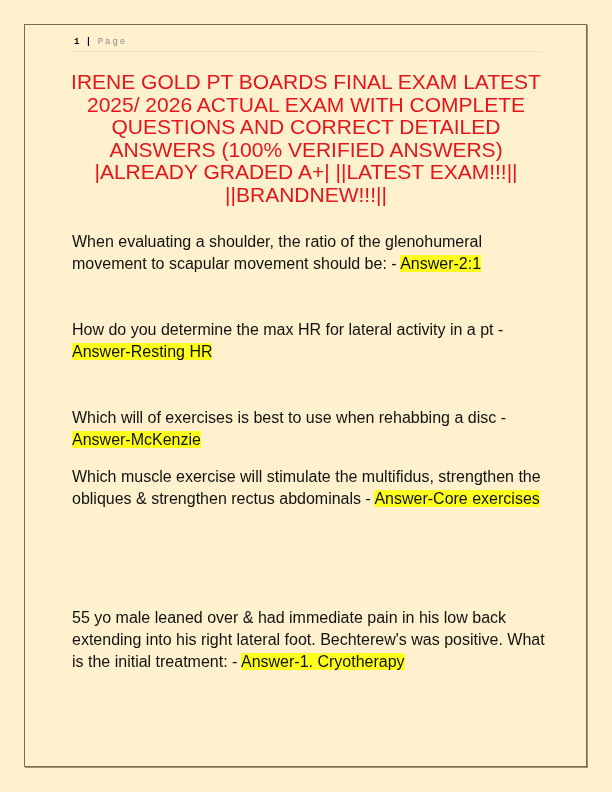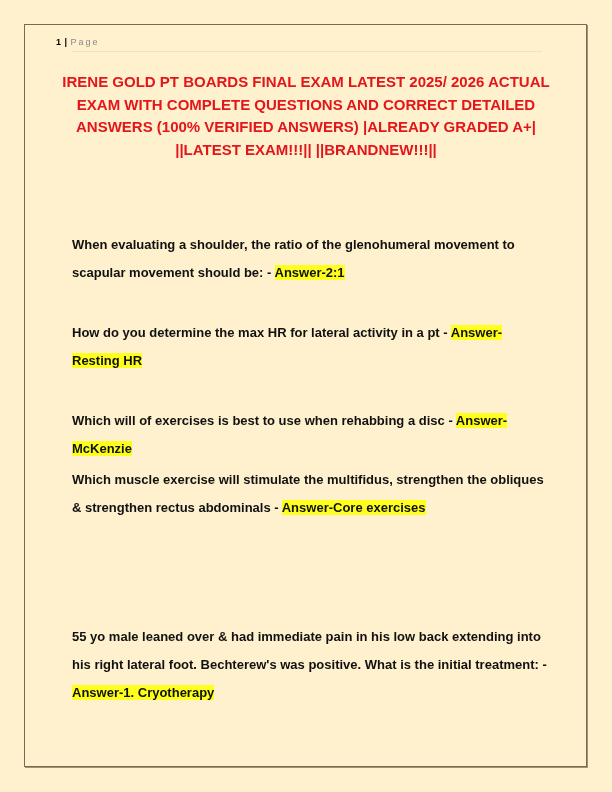--- a/index.html
+++ b/index.html
@@ -13,54 +13,53 @@
   .page-border {
     position: absolute;
     left: 24px; top: 24px;
     width: 563px; height: 743px;
     border: 1px solid #7a6a4f;
     box-shadow: 1px 1px 0 #a39274;
     box-sizing: border-box;
   }
   .header {
     position: absolute;
-    left: 56px; top: 36px;
+    left: 74px; top: 36px;
     width: 470px;
-    font-family: Liberation Sans, sans-serif;
+    font-family: Liberation Mono, monospace;
     font-size: 9px;
     line-height: 12px;
     color: #000;
   }
   .header .num { font-weight: bold; }
   .header .bar { font-weight: bold; margin: 0 1px; }
   .header .pg { color: #8a8a8a; letter-spacing: 2px; }
   .header-rule {
     position: absolute;
     left: 72px; top: 51px;
     width: 470px; height: 1px;
     background: #ece2c6;
   }
   .title {
     position: absolute;
     left: 60px; top: 71px;
     width: 492px;
     text-align: center;
     color: #E3161B;
-    font-weight: bold;
-    font-size: 15px;
+    font-weight: normal;
+    font-size: 21px;
     line-height: 22.5px;
   }
   .qa {
     position: absolute;
     left: 72px;
     width: 475px;
-    font-size: 13px;
-    line-height: 28px;
+    font-size: 16px;
+    line-height: 22px;
     color: #111;
-    font-weight: bold;
   }
   .hl { background: #FFFF1E; }
 </style>
 </head>
 <body>
 
 <div class="page-border"></div>
 
 <div class="header">
   <span class="num">1</span>
@@ -80,15 +79,15 @@
 </div>
 
 <div class="qa" style="top:407px;">
   <span>Which will of exercises is best to use when rehabbing a disc - </span><span class="hl">Answer-McKenzie</span>
 </div>
 
 <div class="qa" style="top:466px;">
   <span>Which muscle exercise will stimulate the multifidus, strengthen the obliques &amp; strengthen rectus abdominals - </span><span class="hl">Answer-Core exercises</span>
 </div>
 
-<div class="qa" style="top:623px;">
+<div class="qa" style="top:607px;">
   <span>55 yo male leaned over &amp; had immediate pain in his low back extending into his right lateral foot. Bechterew's was positive. What is the initial treatment: - </span><span class="hl">Answer-1. Cryotherapy</span>
 </div>
 
 </body></html>

